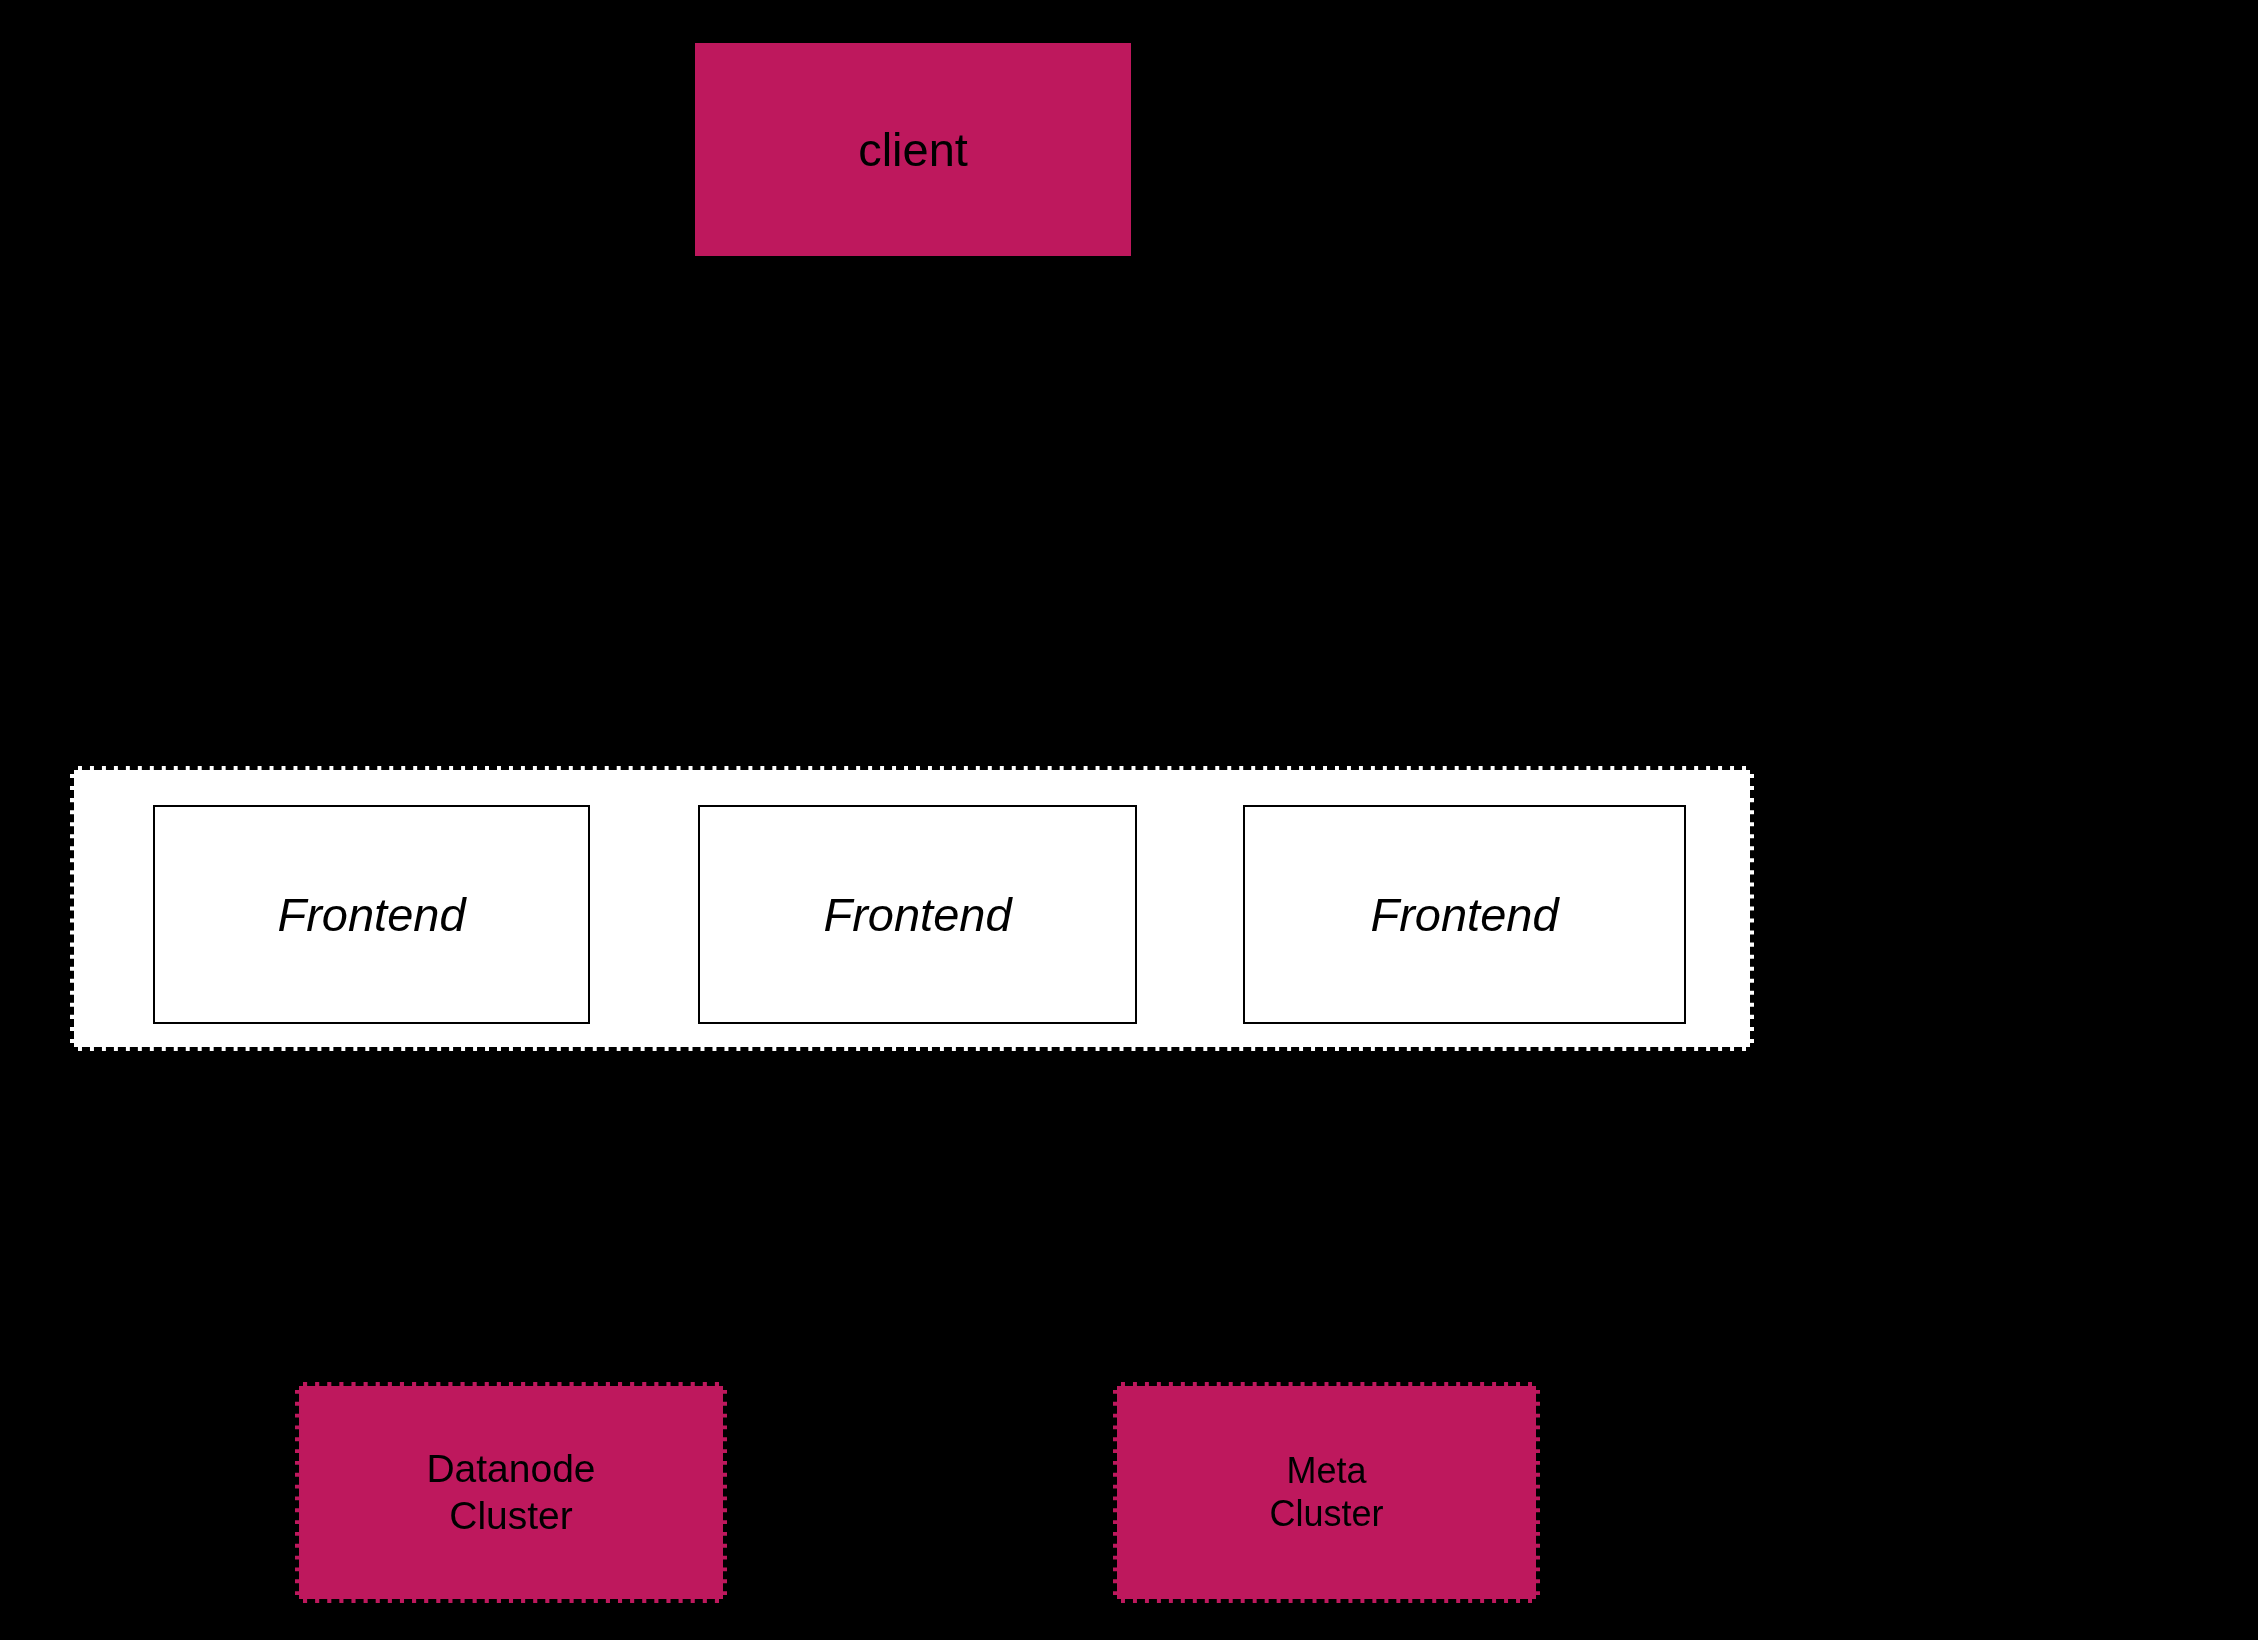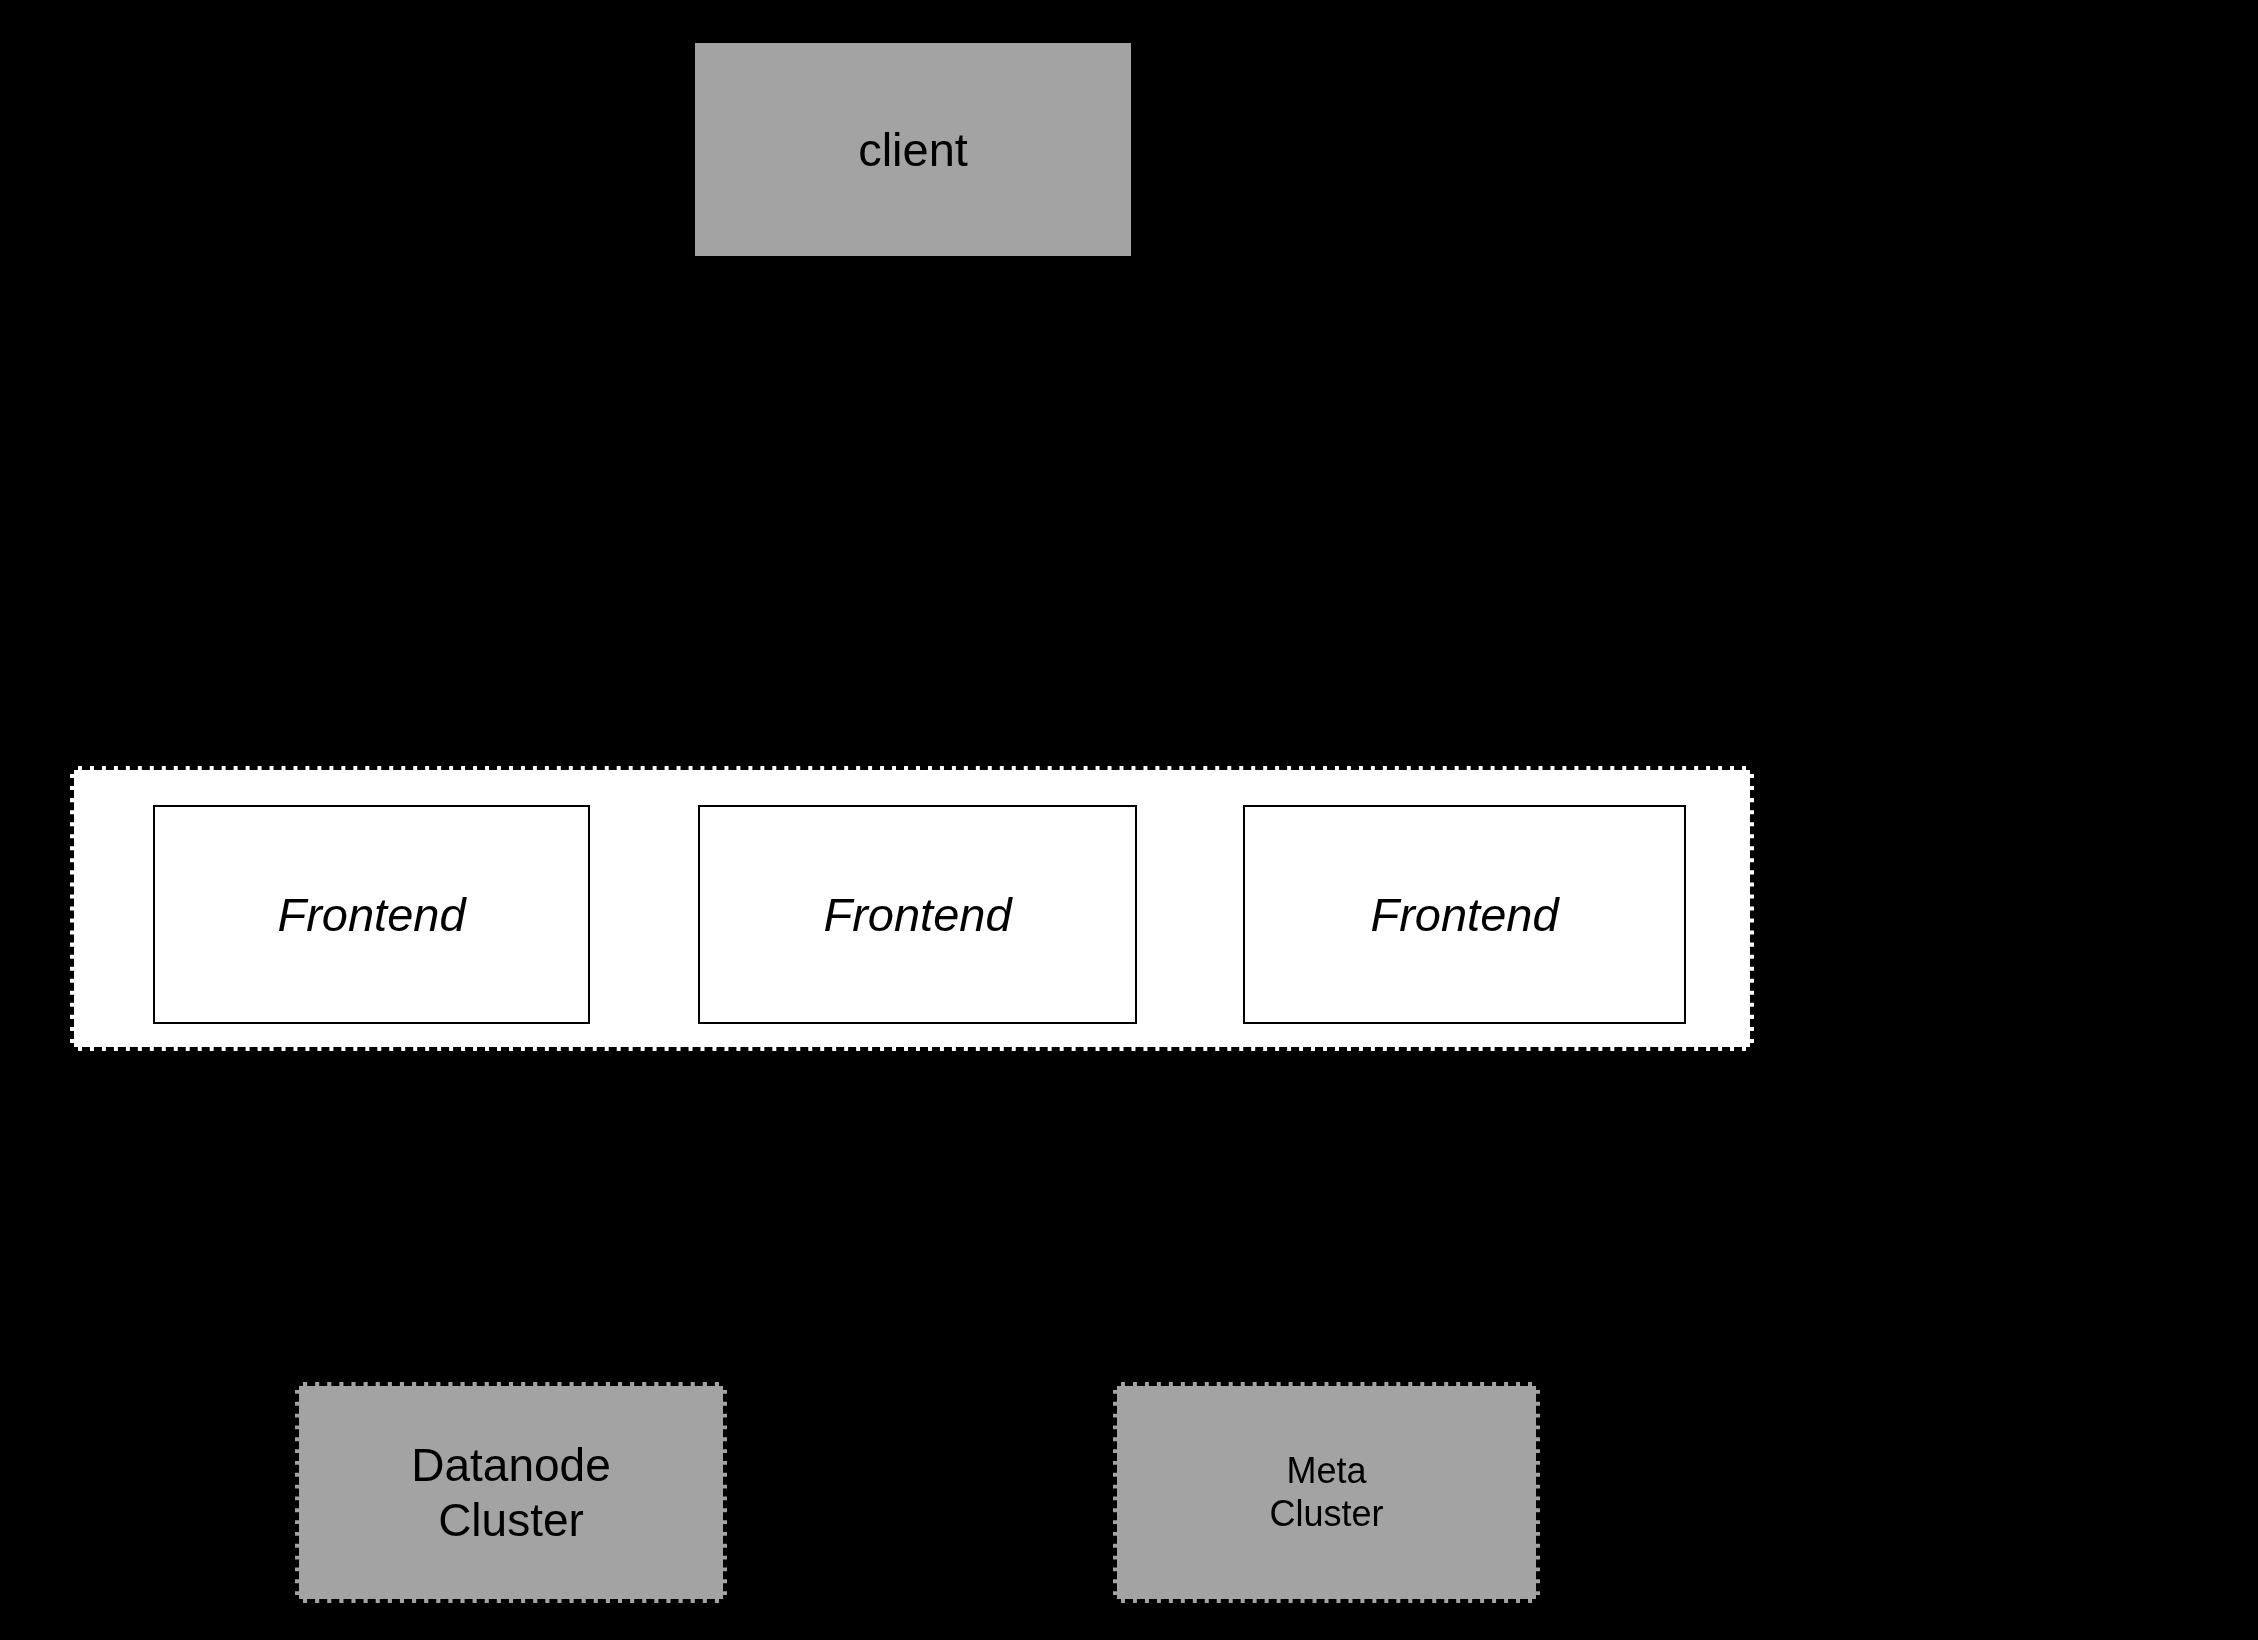--- a/index.html
+++ b/index.html
@@ -23,21 +23,21 @@
 
   
   .node {
     position: absolute;
     box-sizing: border-box;
     display: flex;
     align-items: center;
     justify-content: center;
     text-align: center;
     color: #000000;
-    background: #a3a3a3;
+    background: #be185d;
     line-height: 1.18;
   }
 
   
   .node--plain {
     border: none;
   }
 
   
   .node--dashed {
@@ -89,21 +89,21 @@
   }
   #frontend-node-1 { left: 79px;   width: 437px; }
   #frontend-node-2 { left: 624px;  width: 439px; }
   #frontend-node-3 { left: 1169px; width: 443px; }
 
   #datanode-cluster-node {
     left: 295px;
     top: 1382px;
     width: 432px;
     height: 221px;
-    font-size: 46px;
+    font-size: 39px;
   }
 
   #meta-cluster-node {
     left: 1113px;
     top: 1382px;
     width: 427px;
     height: 221px;
     font-size: 36px;
   }
 

